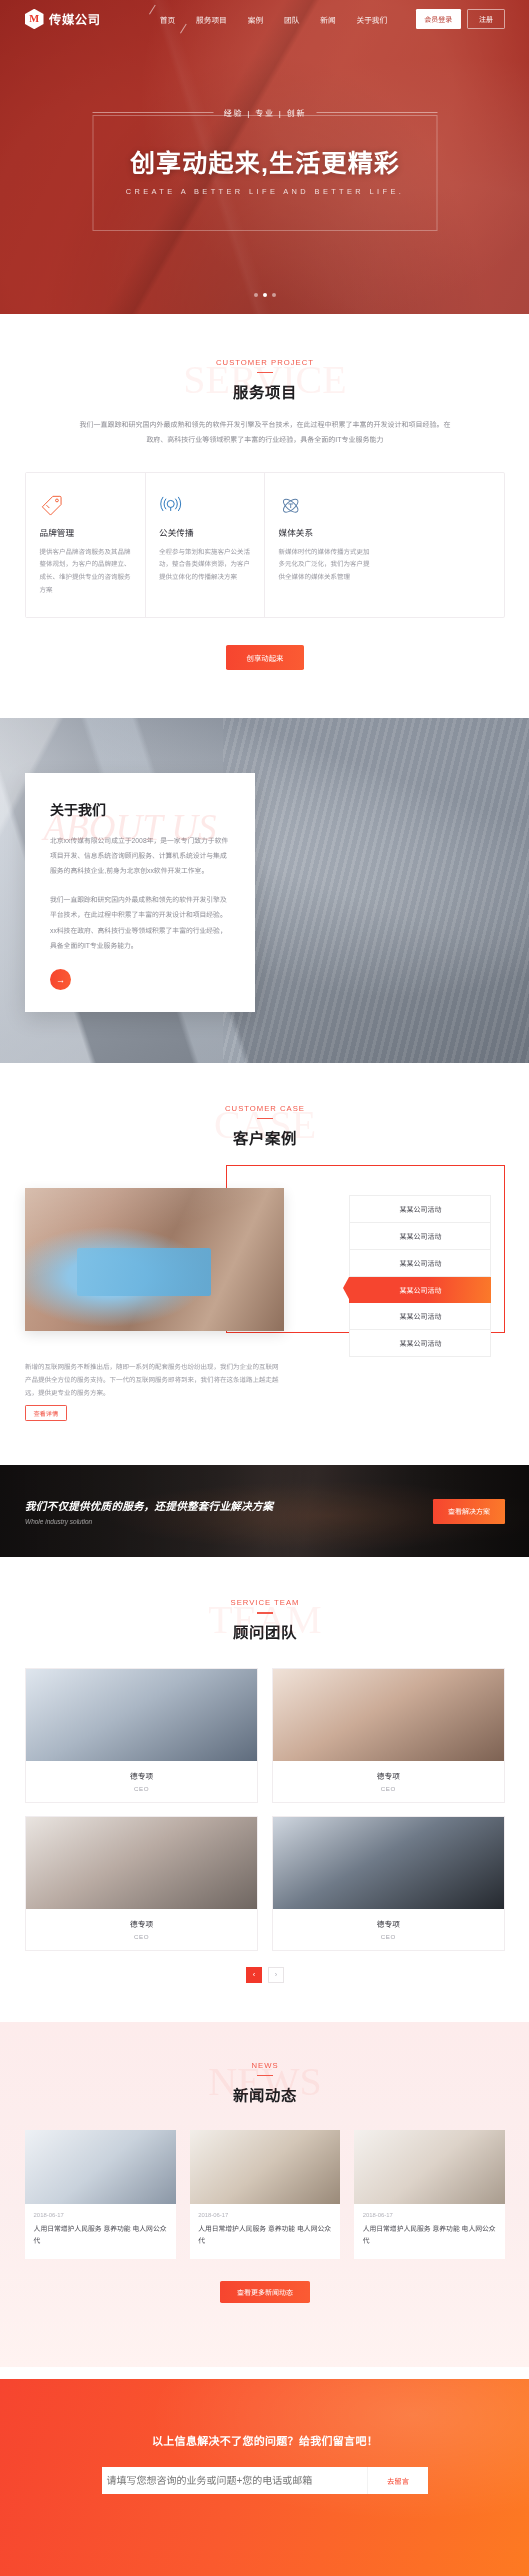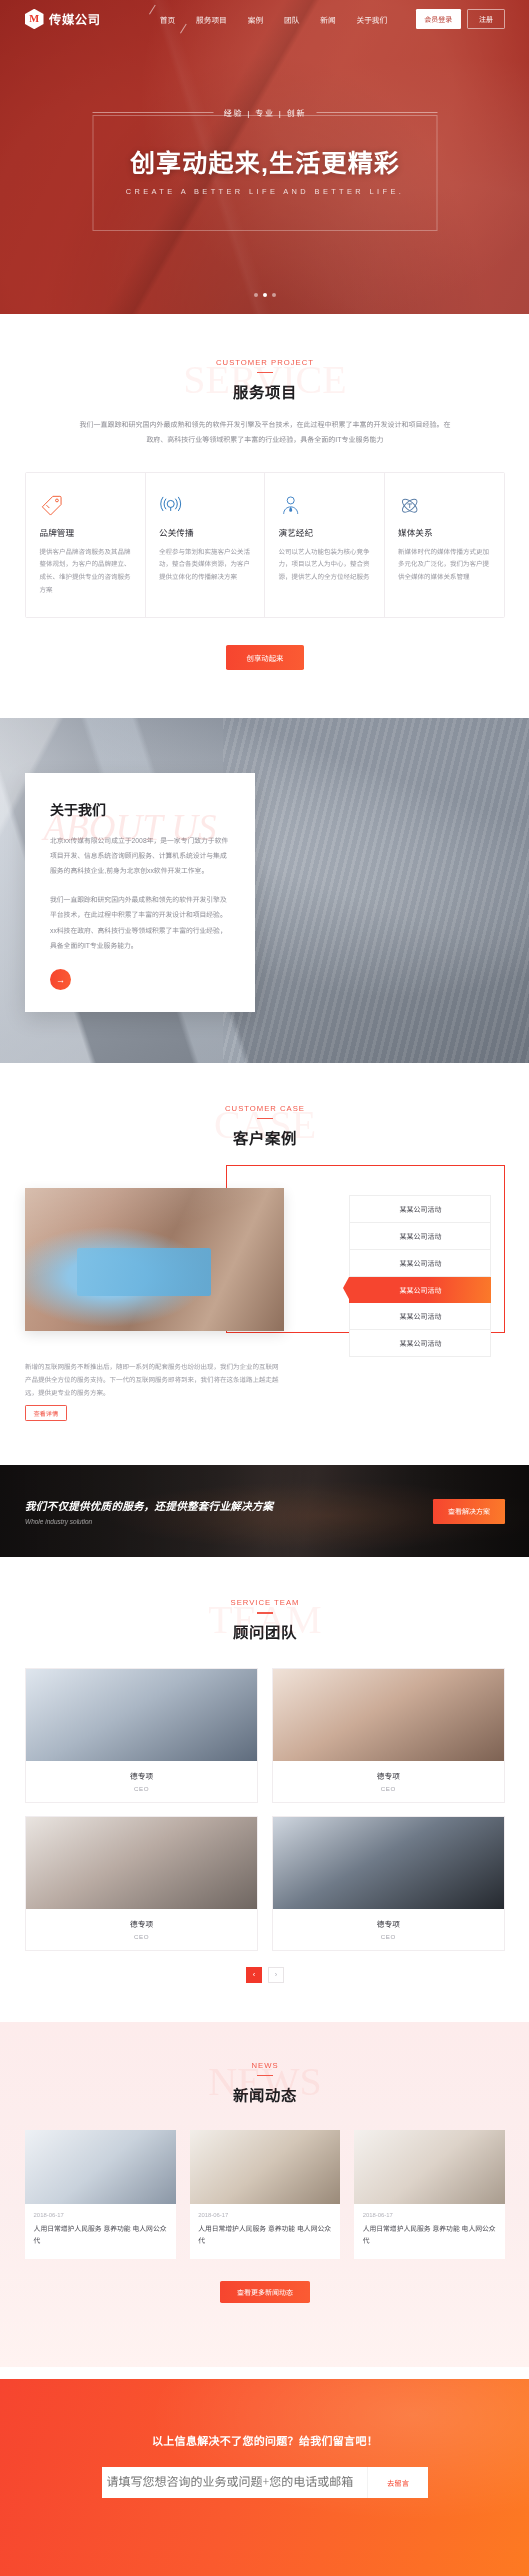--- a/index.html
+++ b/index.html
@@ -192,22 +192,22 @@
     color:#fff; font-size:7px; border:none; padding:6.2px 17px; border-radius:1.8px; cursor:pointer; }
 
   
   .subs { position:relative; height:200px; overflow:hidden; text-align:center;
     padding-top:53px; background:linear-gradient(105deg,#f6452f 0%,#fa5a2e 45%,#fd7a22 100%);margin-top:12px; }
   .subs::after{ content:""; position:absolute; inset:0;
     background:radial-gradient(ellipse at 78% 18%, rgba(255,255,255,.14), transparent 45%); }
   .subs-h { position:relative; z-index:2; color:#fff; font-size:11px; font-weight:bold; letter-spacing:0.3px; }
   .subs-form { position:relative; z-index:2; display:flex; justify-content:center;
     margin-top:18.5px; gap:0; }
-  .subs-input { width:265px; border:none; padding:8px 4px; font-size:12px;
-    outline:none; color:#555; font-family:Liberation Serif, serif; }
+  .subs-input { width:265px; border:none; padding:8px 4px; font-size:10px;
+    outline:none; color:#555; font-family:Liberation Sans, sans-serif; }
   .subs-btn { background:#fff; color:#f6452f; border:none; border-left:0.6px solid #f3f3f3;
     font-size:7.4px; padding:0 18.5px; cursor:pointer; }
 
   
   .footer { background:#18191b; padding:32px 25px 0; text-align:center; }
   .foot-brand { display:flex; align-items:center; justify-content:center; gap:5.5px; }
   .foot-cols { display:grid; grid-template-columns:repeat(3,1fr); margin-top:26px; }
   .foot-col { padding:0 12.3px; border-right:0.6px solid #2b2c2f; }
   .foot-col:last-child{ border-right:none; }
   .foot-line1 { display:flex; align-items:center; justify-content:center; gap:3.7px;
@@ -290,31 +290,20 @@
             <path d="M20 23v6"></path>
           <path d="M12 8a14 14 0 000 18M28 8a14 14 0 010 18"></path>
           <path d="M7 5a20 20 0 000 24M33 5a20 20 0 010 24"></path>
         </svg>
       </div>
       <div class="svc-title">公关传播</div>
       <div class="svc-text">全程参与策划和实施客户公关活动，整合各类媒体资源，为客户提供立体化的传播解决方案</div>
     </div>
     <div class="svc-card">
       <div class="svc-ico">
-        <svg width="23.4" height="23.4" viewBox="0 0 40 40" fill="none" stroke="#3b7fc4" stroke-width="1.6">
-          <circle cx="20" cy="11" r="6"></circle>
-            <path d="M8 34c0-7 5.4-12 12-12s12 5 12 12"></path>
-          <path d="M20 22c-1.6 2.6-2.6 4.2-2.6 5.6a2.6 2.6 0 105.2 0c0-1.4-1-3-2.6-5.6z" fill="#3b7fc4" stroke="none"></path>
-        </svg>
-      </div>
-      <div class="svc-title">演艺经纪</div>
-      <div class="svc-text">公司以艺人功能包装为核心竞争力，项目以艺人为中心，整合资源，提供艺人的全方位经纪服务</div>
-    </div>
-    <div class="svc-card">
-      <div class="svc-ico">
         <svg width="23.4" height="23.4" viewBox="0 0 40 40" fill="none" stroke="#5b7fa8" stroke-width="1.6">
           <ellipse cx="20" cy="20" rx="15" ry="7" transform="rotate(40 20 20)"></ellipse>
           <ellipse cx="20" cy="20" rx="15" ry="7" transform="rotate(-40 20 20)"></ellipse>
           <path d="M16 17h8M20 17v7"></path>
         </svg>
       </div>
       <div class="svc-title">媒体关系</div>
       <div class="svc-text">新媒体时代的媒体传播方式更加多元化及广泛化，我们为客户提供全媒体的媒体关系管理</div>
     </div>
   </div>

